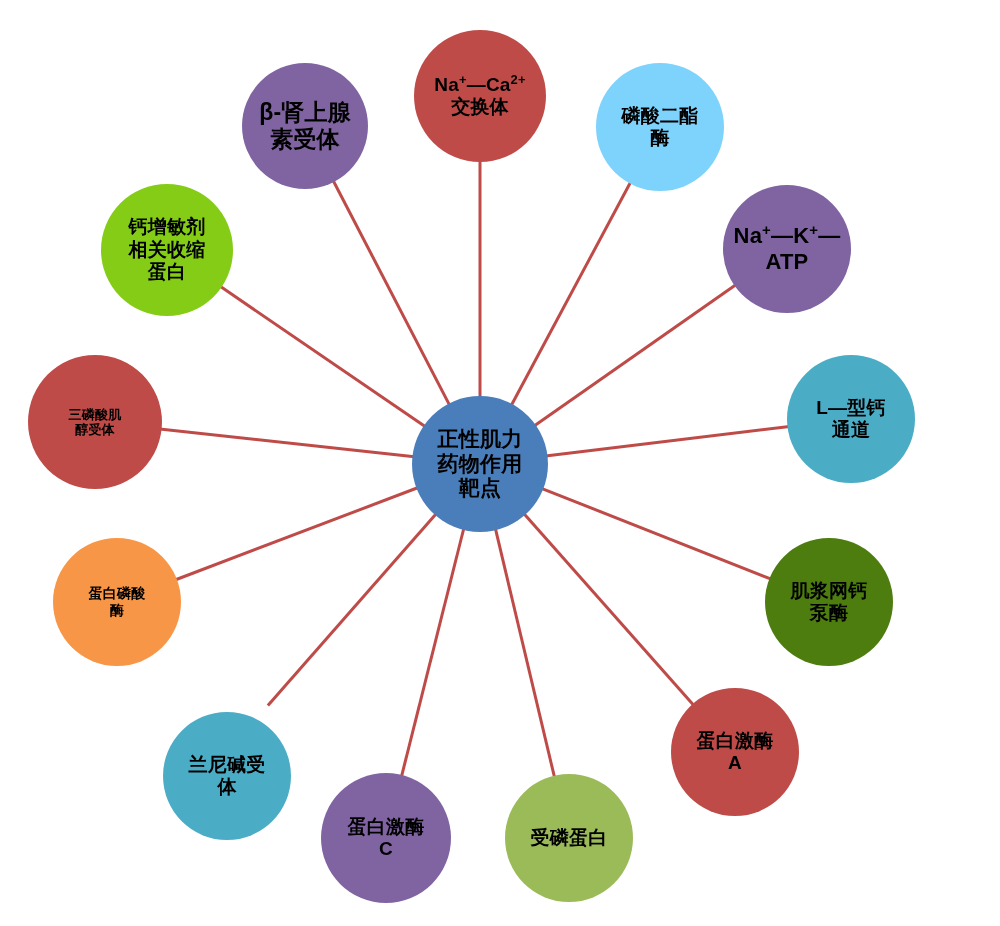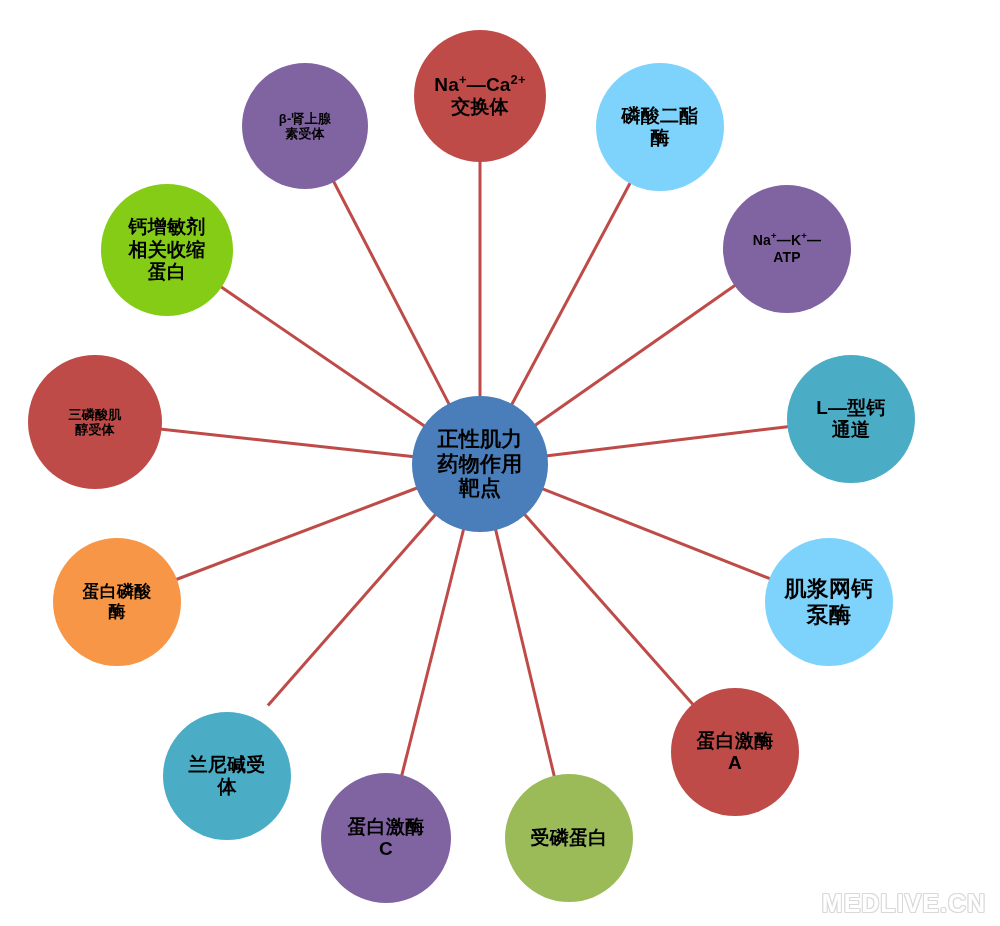--- a/index.html
+++ b/index.html
@@ -95,53 +95,52 @@
       <line x1="449.7" y1="405.4" x2="333.0" y2="180.2" stroke="#be4b48" stroke-width="3" stroke-linecap="butt"></line>
     </svg>
 
   <div id="nodes-root">
       <div class="node satellite" style="left: 414px; top: 30px; width: 132px; height: 132px; background: rgb(190, 75, 72); font-size: 19px;">
         <span class="node-label">Na<sup>+</sup>—Ca<sup>2</sup><sup>+</sup><br>交换体</span>
       </div>
       <div class="node satellite" style="left: 596px; top: 63px; width: 128px; height: 128px; background: #7dd3fc; font-size: 19px;">
         <span class="node-label">磷酸二酯<br>酶</span>
       </div>
-      <div class="node satellite" style="left: 723px; top: 185px; width: 128px; height: 128px; background: rgb(128, 100, 162); font-size: 14px;">
+      <div class="node satellite" style="left: 723px; top: 185px; width: 128px; height: 128px; background: rgb(128, 100, 162); font-size: 22px;">
         <span class="node-label">Na<sup>+</sup>—K<sup>+</sup>—<br>ATP</span>
       </div>
       <div class="node satellite" style="left: 787px; top: 355px; width: 128px; height: 128px; background: rgb(75, 172, 198); font-size: 19px;">
         <span class="node-label">L—型钙<br>通道</span>
       </div>
-      <div class="node satellite" style="left: 765px; top: 538px; width: 128px; height: 128px; background: #7dd3fc; font-size: 22px;">
+      <div class="node satellite" style="left: 765px; top: 538px; width: 128px; height: 128px; background: #4d7c0f; font-size: 19px;">
         <span class="node-label">肌浆网钙<br>泵酶</span>
       </div>
       <div class="node satellite" style="left: 671px; top: 688px; width: 128px; height: 128px; background: rgb(190, 75, 72); font-size: 19px;">
         <span class="node-label">蛋白激酶<br>A</span>
       </div>
       <div class="node satellite" style="left: 505px; top: 774px; width: 128px; height: 128px; background: rgb(155, 187, 89); font-size: 19px;">
         <span class="node-label">受磷蛋白</span>
       </div>
       <div class="node satellite" style="left: 321px; top: 773px; width: 130px; height: 130px; background: rgb(128, 100, 162); font-size: 19px;">
         <span class="node-label">蛋白激酶<br>C</span>
       </div>
       <div class="node satellite" style="left: 163px; top: 712px; width: 128px; height: 128px; background: rgb(75, 172, 198); font-size: 19px;">
         <span class="node-label">兰尼碱受<br>体</span>
       </div>
-      <div class="node satellite" style="left: 53px; top: 538px; width: 128px; height: 128px; background: rgb(247, 150, 70); font-size: 17px; justify-content: flex-end;">
+      <div class="node satellite" style="left: 53px; top: 538px; width: 128px; height: 128px; background: rgb(247, 150, 70); font-size: 14px; justify-content: flex-end;">
         <span class="node-label">蛋白磷酸<br>酶</span>
       </div>
       <div class="node satellite" style="left: 28px; top: 355px; width: 134px; height: 134px; background: rgb(190, 75, 72); font-size: 13px;">
         <span class="node-label">三磷酸肌<br>醇受体</span>
       </div>
       <div class="node satellite" style="left: 101px; top: 184px; width: 132px; height: 132px; background: #84cc16; font-size: 19px;">
         <span class="node-label">钙增敏剂<br>相关收缩<br>蛋白</span>
       </div>
-      <div class="node satellite" style="left: 242px; top: 63px; width: 126px; height: 126px; background: rgb(128, 100, 162); font-size: 13px;">
+      <div class="node satellite" style="left: 242px; top: 63px; width: 126px; height: 126px; background: rgb(128, 100, 162); font-size: 23px;">
         <span class="node-label">β-肾上腺<br>素受体</span>
       </div>
       <div class="node center" style="left: 412px; top: 396px; width: 136px; height: 136px; background: rgb(74, 126, 187); font-size: 21px;">
         <span class="node-label">正性肌力<br>药物作用<br>靶点</span>
       </div>
     </div>
 
-  <div id="watermark">MEDLIVE.CN</div>
 
 </div>
 
 </body></html>

